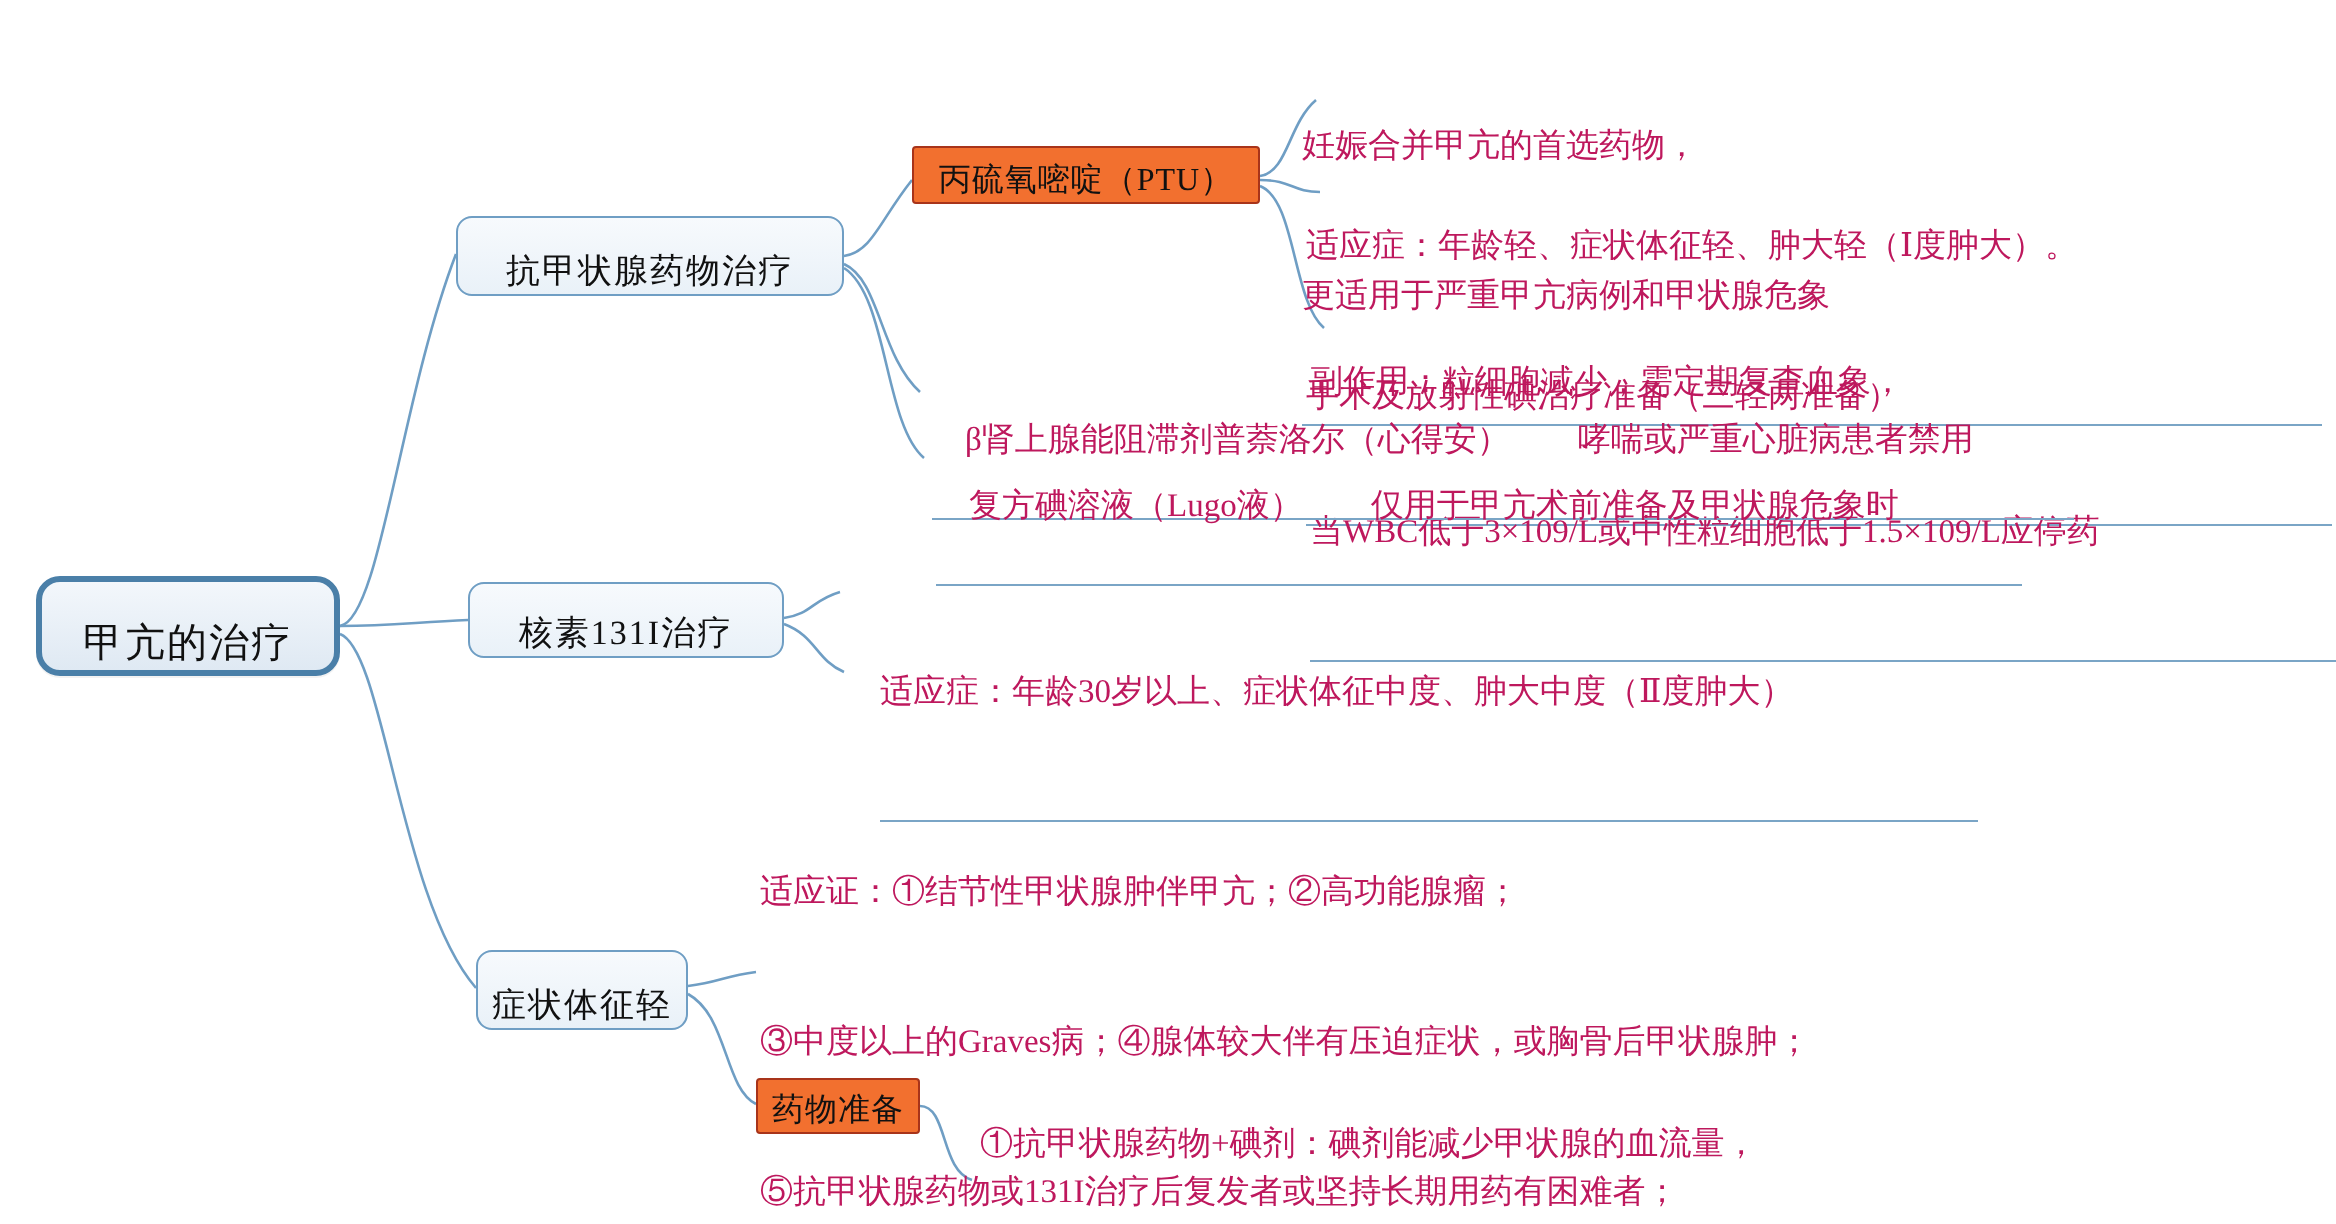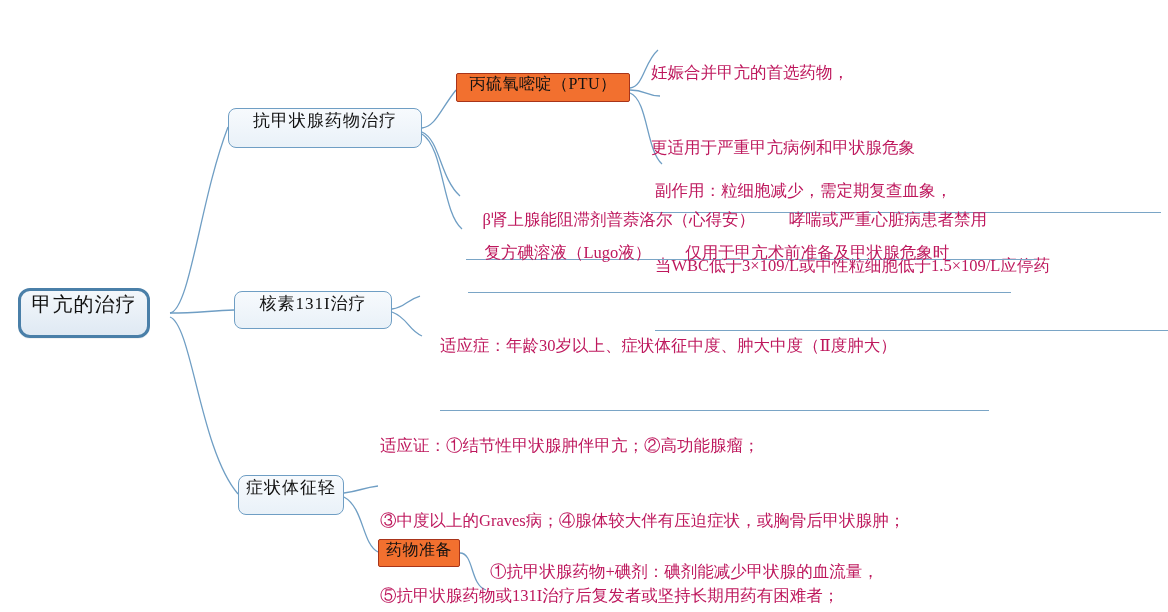--- a/index.html
+++ b/index.html
@@ -27,21 +27,21 @@
     width: 1168px;
     height: 612px;
     pointer-events: none;
   }
 
   
   .node {
     position: absolute;
     box-sizing: border-box;
     display: flex;
-    align-items: flex-start;
+    align-items: flex-end;
     justify-content: center;
     white-space: nowrap;
   }
   .node-root {
     background: linear-gradient(180deg, #f3f7fb 0%, #dfe9f3 100%);
     border: 3px solid #4a7fa8;
     border-radius: 12px;
     font-size: 20px;
     letter-spacing: 1px;
     color: #111;
@@ -108,37 +108,41 @@
       <path d="M392,309 C406,307 406,300 420,296"></path>
       <path d="M392,312 C408,318 408,330 422,336"></path>
 
       <path d="M344,493 C360,491 362,488 378,486"></path>
       <path d="M344,497 C364,508 362,544 378,552"></path>
 
       <path d="M460,553 C474,553 470,585 486,590"></path>
     </g>
   </svg>
 
-  <div class="node node-root" style="left:18px; top:288px; width:132px; height:50px;">
+  <div class="node node-root" style="left:18px; top:288px; width:152px; height:50px;">
     <span>甲亢的治疗</span>
   </div>
 
   <div class="node node-branch" style="left:228px; top:108px; width:194px; height:40px;">
     <span>抗甲状腺药物治疗</span>
   </div>
 
   <div class="node node-hl" style="left:456px; top:73px; width:174px; height:29px;">
     <span>丙硫氧嘧啶（PTU）</span>
   </div>
 
   <div class="leaf" style="left:651px; top:10px; width:510px;">
     <span class="leaf-row">妊娠合并甲亢的首选药物，</span>
     <span class="leaf-row">更适用于严重甲亢病例和甲状腺危象</span>
   </div>
 
+  <div class="leaf" style="left:653px; top:60px; width:513px;">
+    <span class="leaf-row">适应症：年龄轻、症状体征轻、肿大轻（Ⅰ度肿大）。</span>
+    <span class="leaf-row">手术及放射性碘治疗准备（三轻两准备）</span>
+  </div>
 
   <div class="leaf" style="left:655px; top:128px; width:513px;">
     <span class="leaf-row">副作用：粒细胞减少，需定期复查血象，</span>
     <span class="leaf-row">当WBC低于3×109/L或中性粒细胞低于1.5×109/L应停药</span>
   </div>
 
   <div class="leaf" style="left:466px; top:182px; width:571px;">
     <span class="inline-pair">β肾上腺能阻滞剂普萘洛尔（心得安）</span><span class="gap-lg"></span><span class="inline-pair">哮喘或严重心脏病患者禁用</span>
   </div>
 

